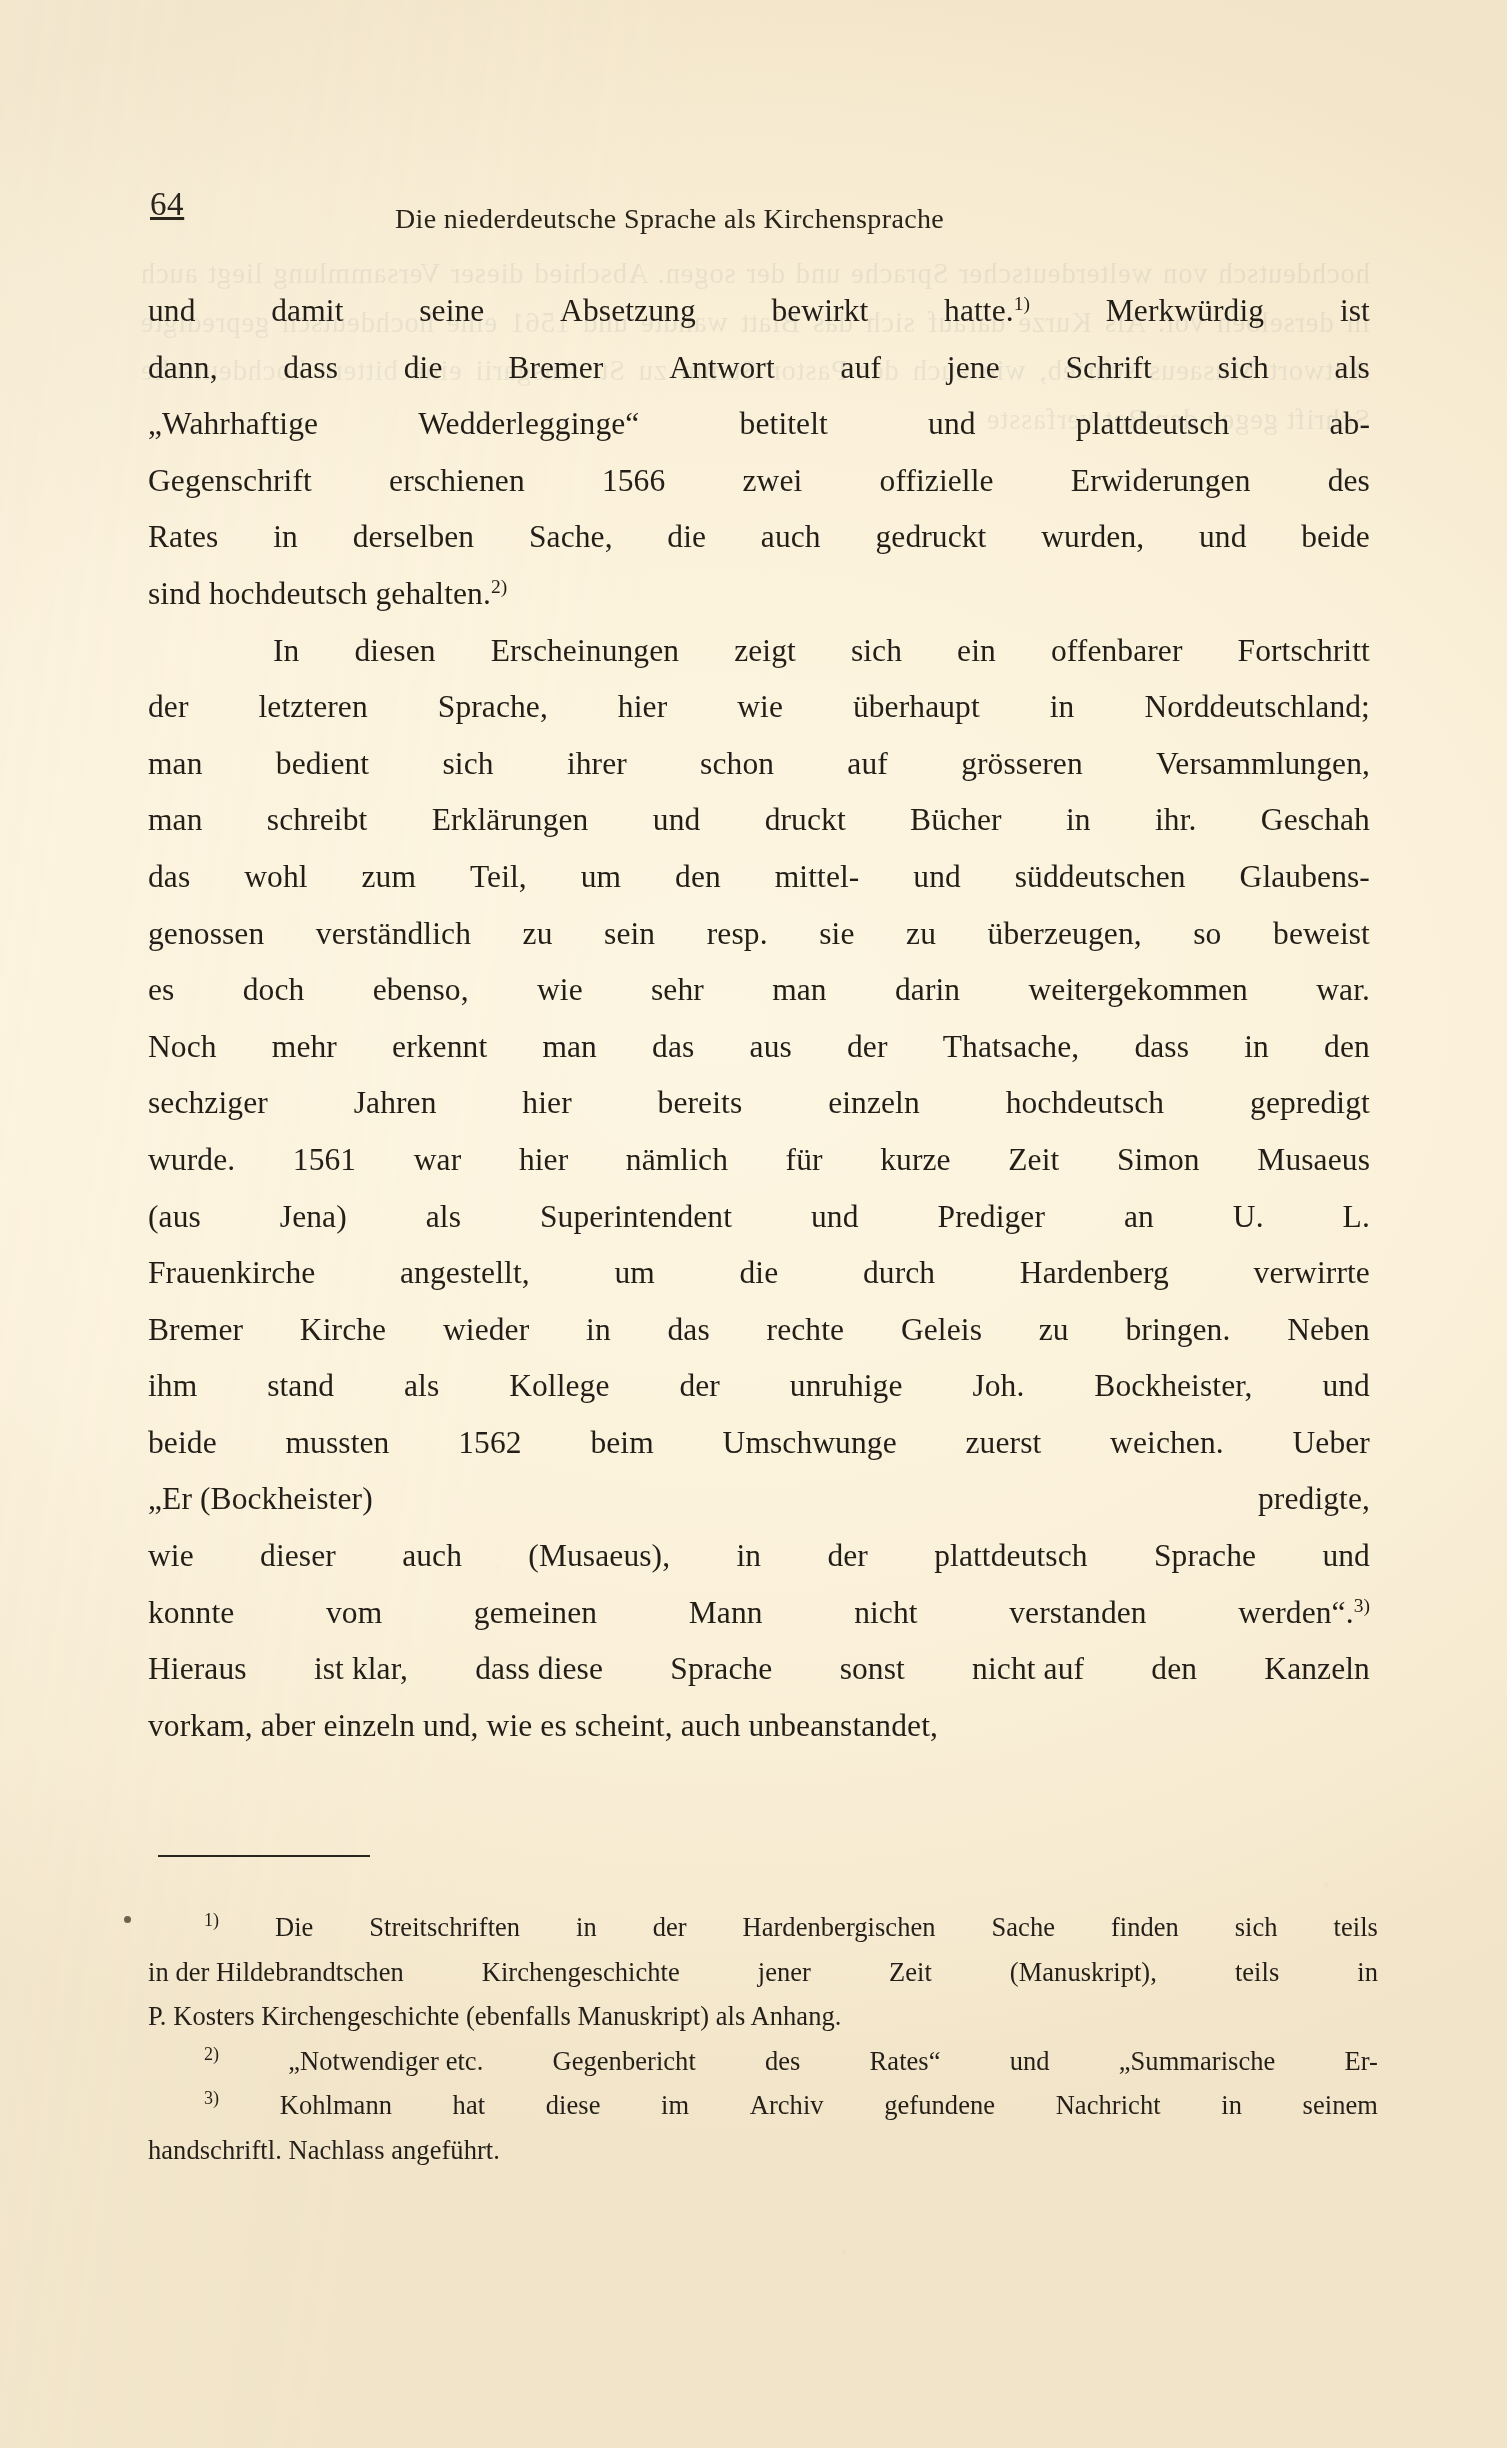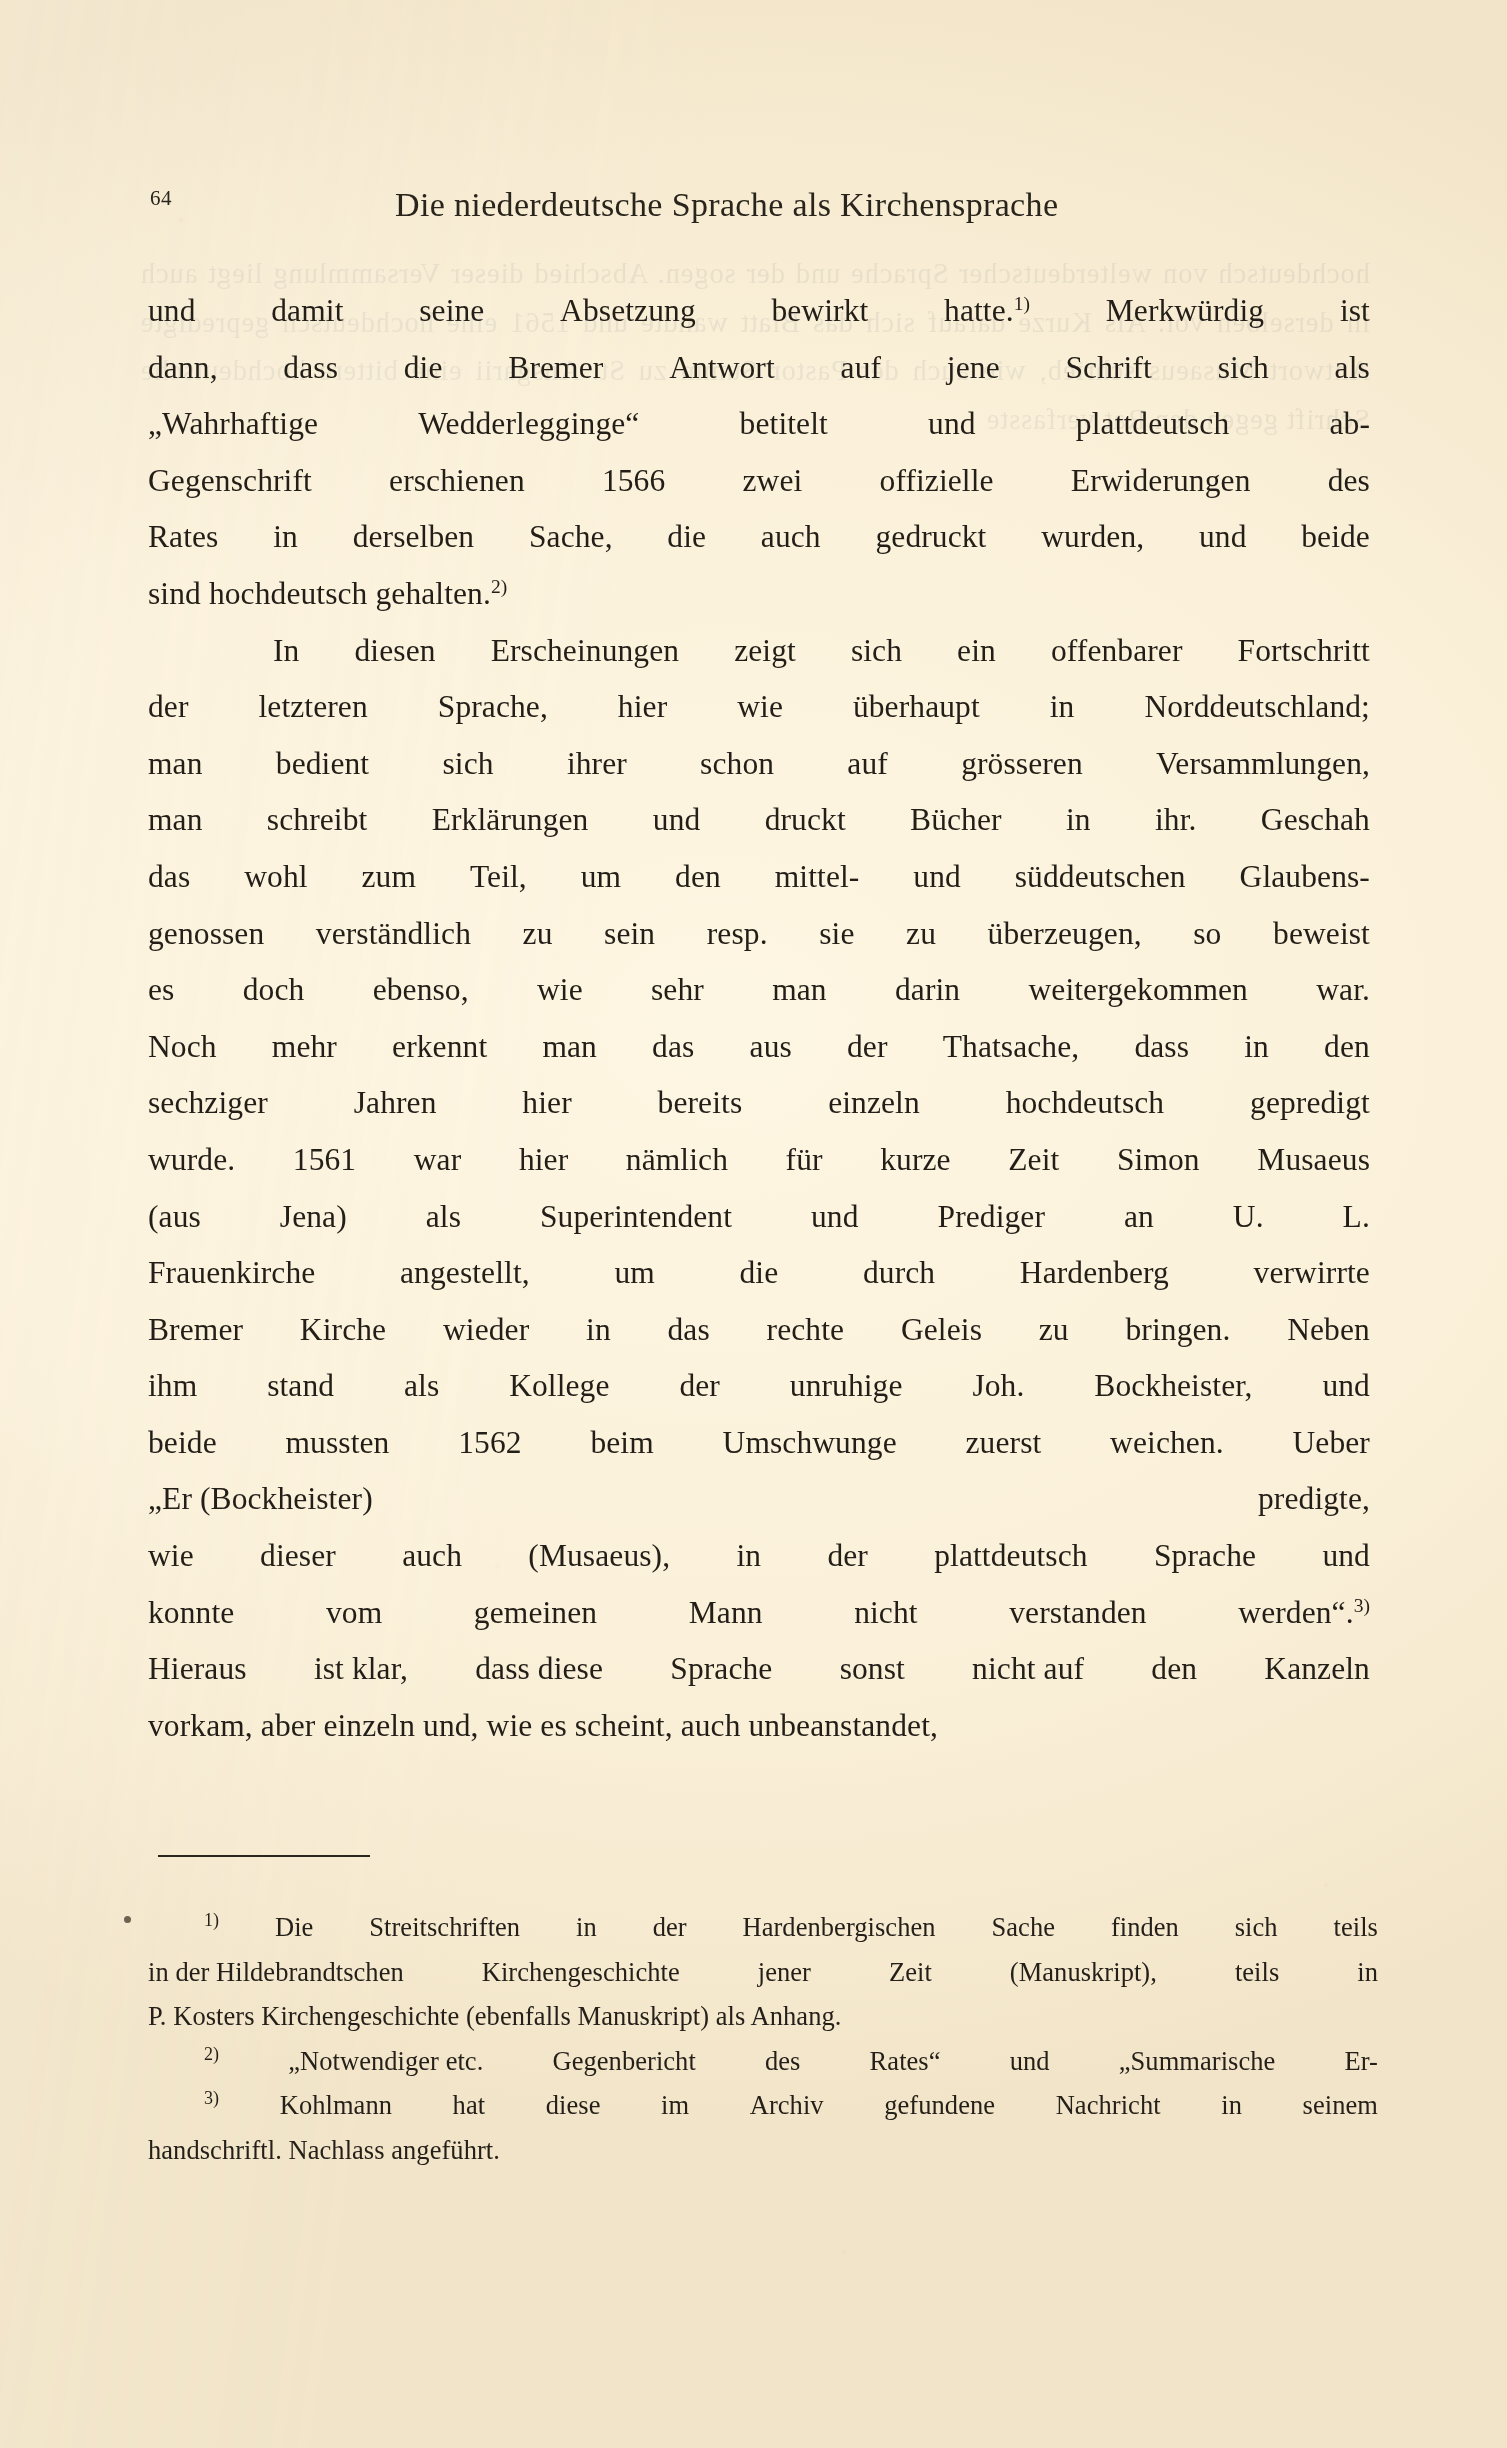--- a/index.html
+++ b/index.html
@@ -62,29 +62,30 @@
     position: absolute;
     left: 0;
     top: 186px;
     width: 100%;
     height: 44px;
   }
   .folio {
     position: absolute;
     left: 150px;
     top: 0;
-    font-size: 21px;
+    font-size: 33px;
     letter-spacing: .6px;
     color: #2a251c;
+    text-decoration: underline;
   }
   .running-title {
     position: absolute;
     left: 395px;
-    top: 0;
-    font-size: 34px;
+    top: 17px;
+    font-size: 28px;
     letter-spacing: .35px;
     color: #2a251c;
     white-space: nowrap;
   }
 
   
   .body-block {
     position: absolute;
     left: 148px;
     top: 283px;

